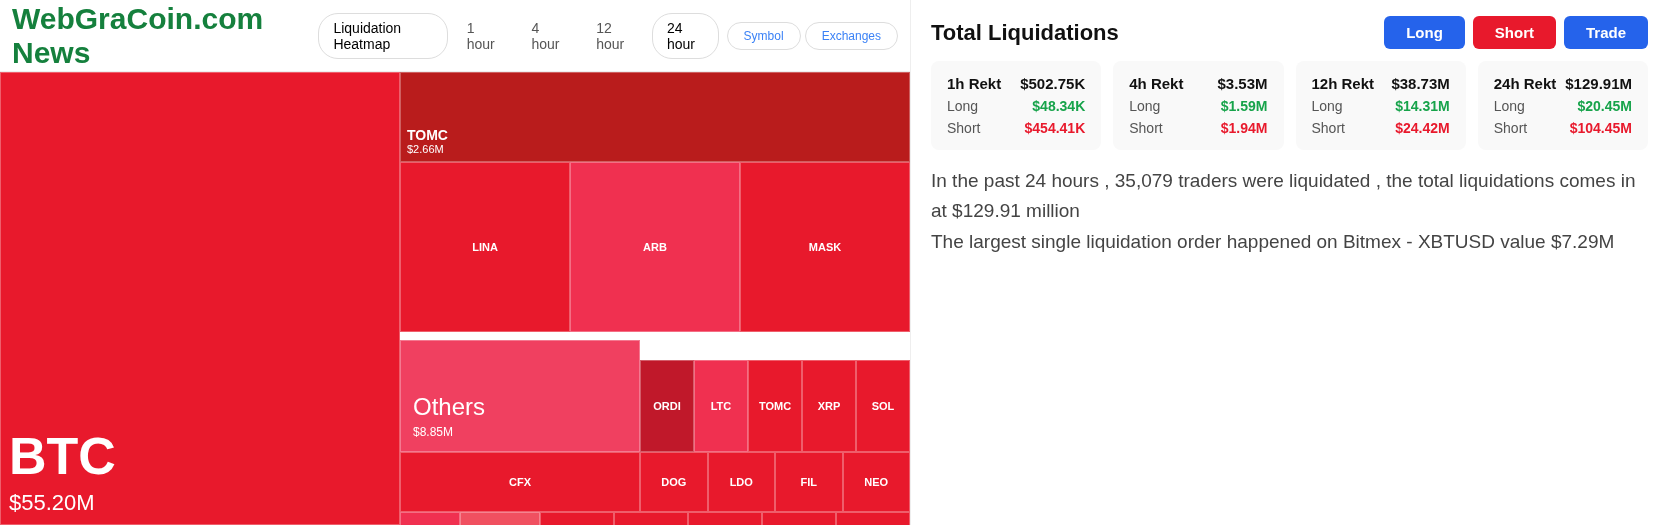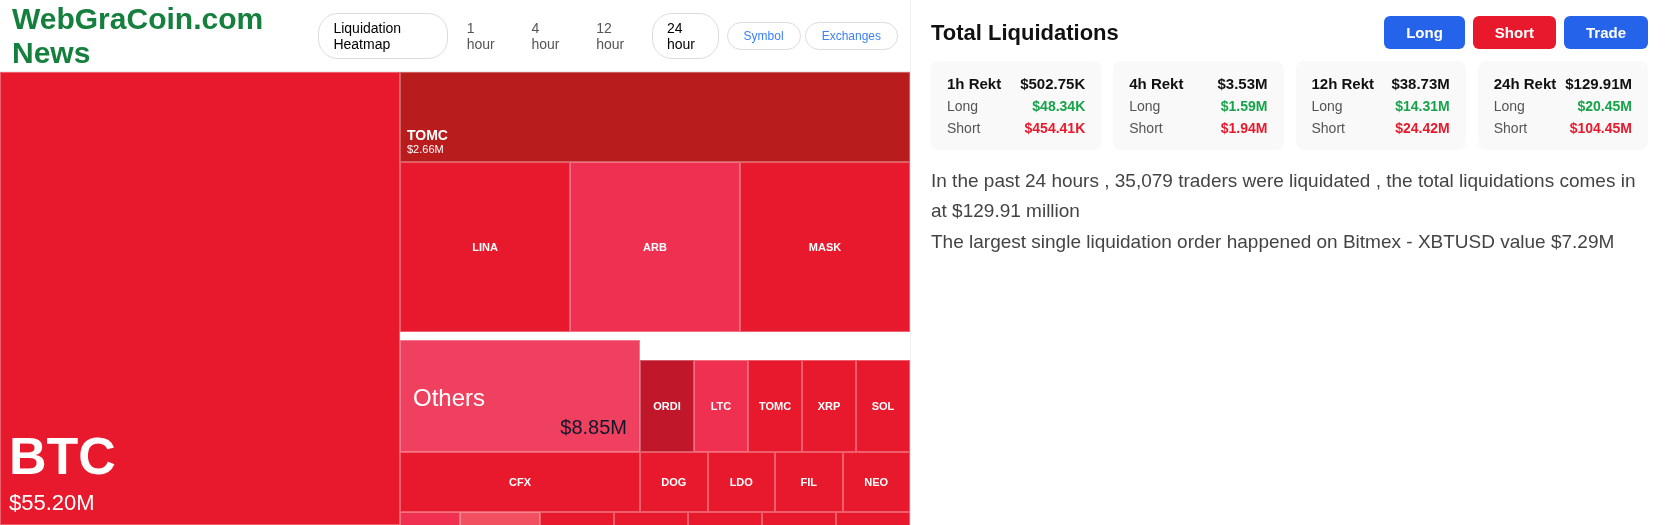--- a/index.html
+++ b/index.html
@@ -32,21 +32,21 @@
     .btc-cell .cell-value { font-size: 22px; }
 
     .right-column { flex: 1; display: flex; flex-direction: column; }
 
     
     .eth-cell { flex: 0 0 240px; background: #f04060; font-size: 38px; padding: 12px; display: flex; flex-direction: column; justify-content: flex-end; border: 1px solid rgba(255,255,255,0.3); }
     .eth-cell .cell-value { font-size: 20px; font-weight: 400; color: #fff; margin-top: 8px; }
 
     
     .others-cell { flex: 1; background: #f04060; font-size: 24px; padding: 12px; display: flex; flex-direction: column; justify-content: flex-end; color: #fff; border: 1px solid rgba(255,255,255,0.3); }
-    .others-cell .cell-value { font-size: 20px; font-weight: 400; color: #0f172a; margin-top: 4px; text-align: right; }
+    .others-cell .cell-value { font-size: 12px; font-weight: 400; color: #ffffff; margin-top: 4px; }
 
     .small-cell { flex: 1; display: flex; flex-direction: column; justify-content: center; align-items: center; color: #fff; font-size: 11px; font-weight: 700; border: 1px solid rgba(255,255,255,0.3); padding: 2px; text-align: center; overflow: hidden; }
 
     .bg-red-dark { background: #c0182a; }
     .bg-red { background: #e8192c; }
     .bg-red-med { background: #f03050; }
     .bg-red-light { background: #f05060; }
 
     
     .liquidations-panel { flex: 0 0 758px; background: #fff; padding: 16px 20px; display: flex; flex-direction: column; gap: 12px; border-left: 1px solid #eee; }

